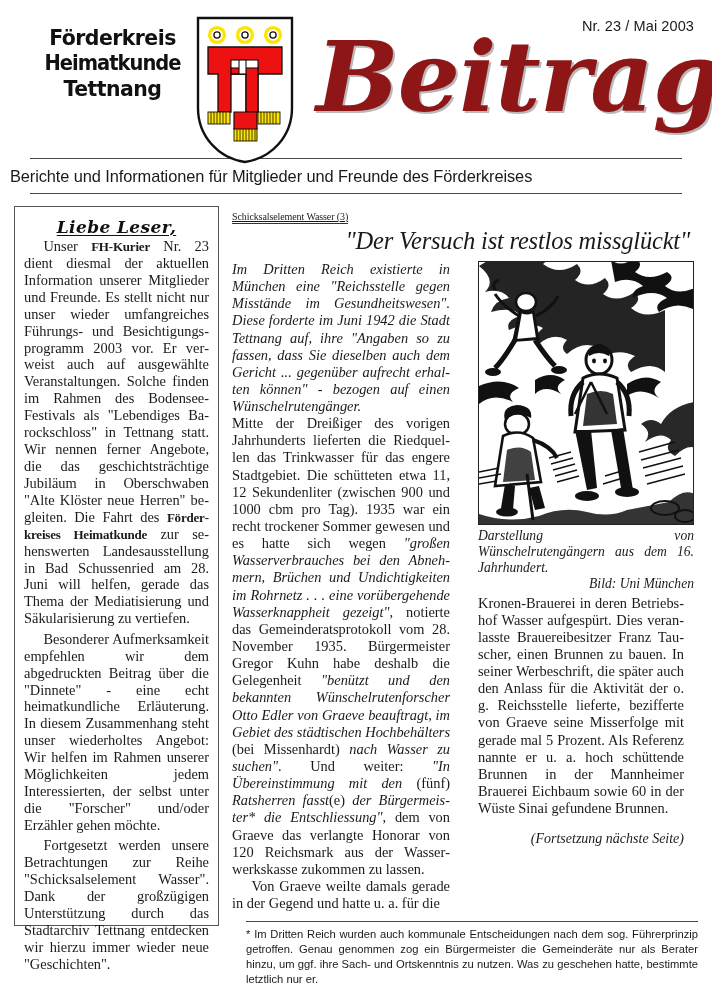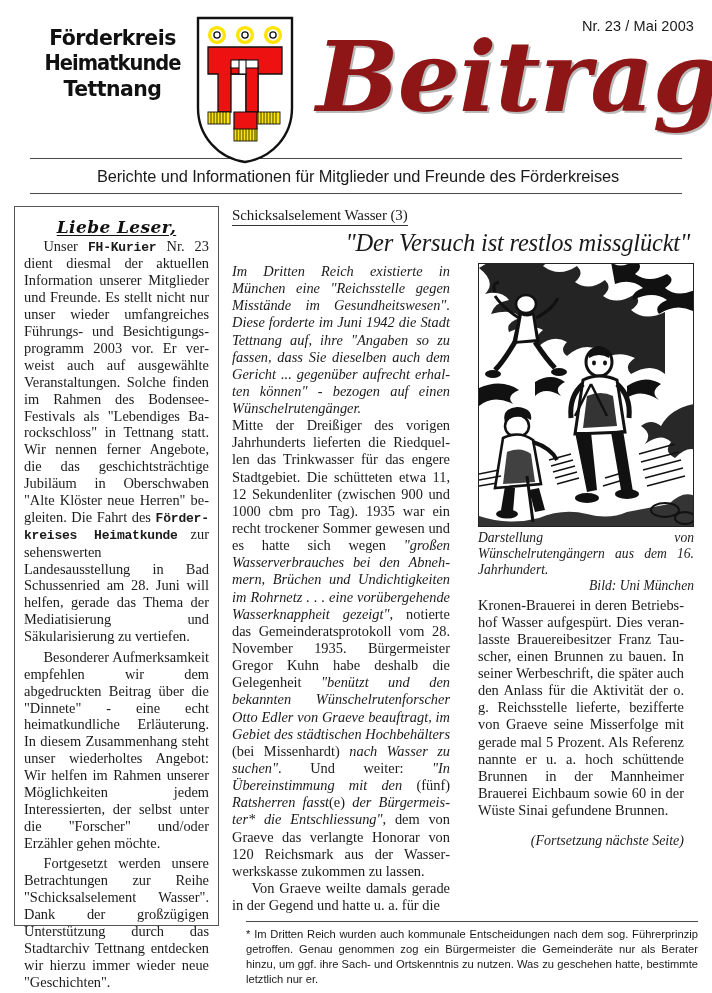--- a/index.html
+++ b/index.html
@@ -70,23 +70,23 @@
 
   
   .rule {
     height: 1px;
     background: #4a4a4a;
     margin: 0 30px;
   }
   .subtitle {
     font-family: "Liberation Sans", sans-serif;
     font-size: 16.4px;
-    text-align: center;
+    text-align: left;
     color: #1a1a1a;
-    padding: 8px 0 7px 4px;
+    padding: 8px 0 7px 10px;
     letter-spacing: -0.1px;
   }
 
   
   .content {
     display: flex;
     padding: 12px 14px 0 14px;
     gap: 0;
   }
   .col-left {
@@ -114,35 +114,36 @@
   .editorial-body p {
     margin: 0;
     font-size: 14.4px;
     line-height: 1.175;
     text-align: justify;
     text-indent: 1.35em;
     hyphens: manual;
   }
   .editorial-body p + p { margin-top: 0.25em; }
   .editorial-body b.blk {
-    font-family: Liberation Mono, monospace;
+    font-family: Liberation Serif, serif;
     font-weight: 700;
     font-size: 13px;
     letter-spacing: -0.2px;
   }
 
   
   .kicker {
-    font-size: 15px;
+    font-size: 10px;
     color: #1a1a1a;
     border-bottom: 1px solid #333;
     display: inline-block;
     padding-bottom: 1px;
     margin-bottom: 3px;
     letter-spacing: -0.1px;
+    text-decoration: underline;
   }
   .headline {
     font-family: "Liberation Serif", serif;
     font-style: italic;
     font-size: 24.5px;
     text-align: right;
     line-height: 1.1;
     margin: 1px 0 6px 0;
     letter-spacing: -0.2px;
     white-space: nowrap;

